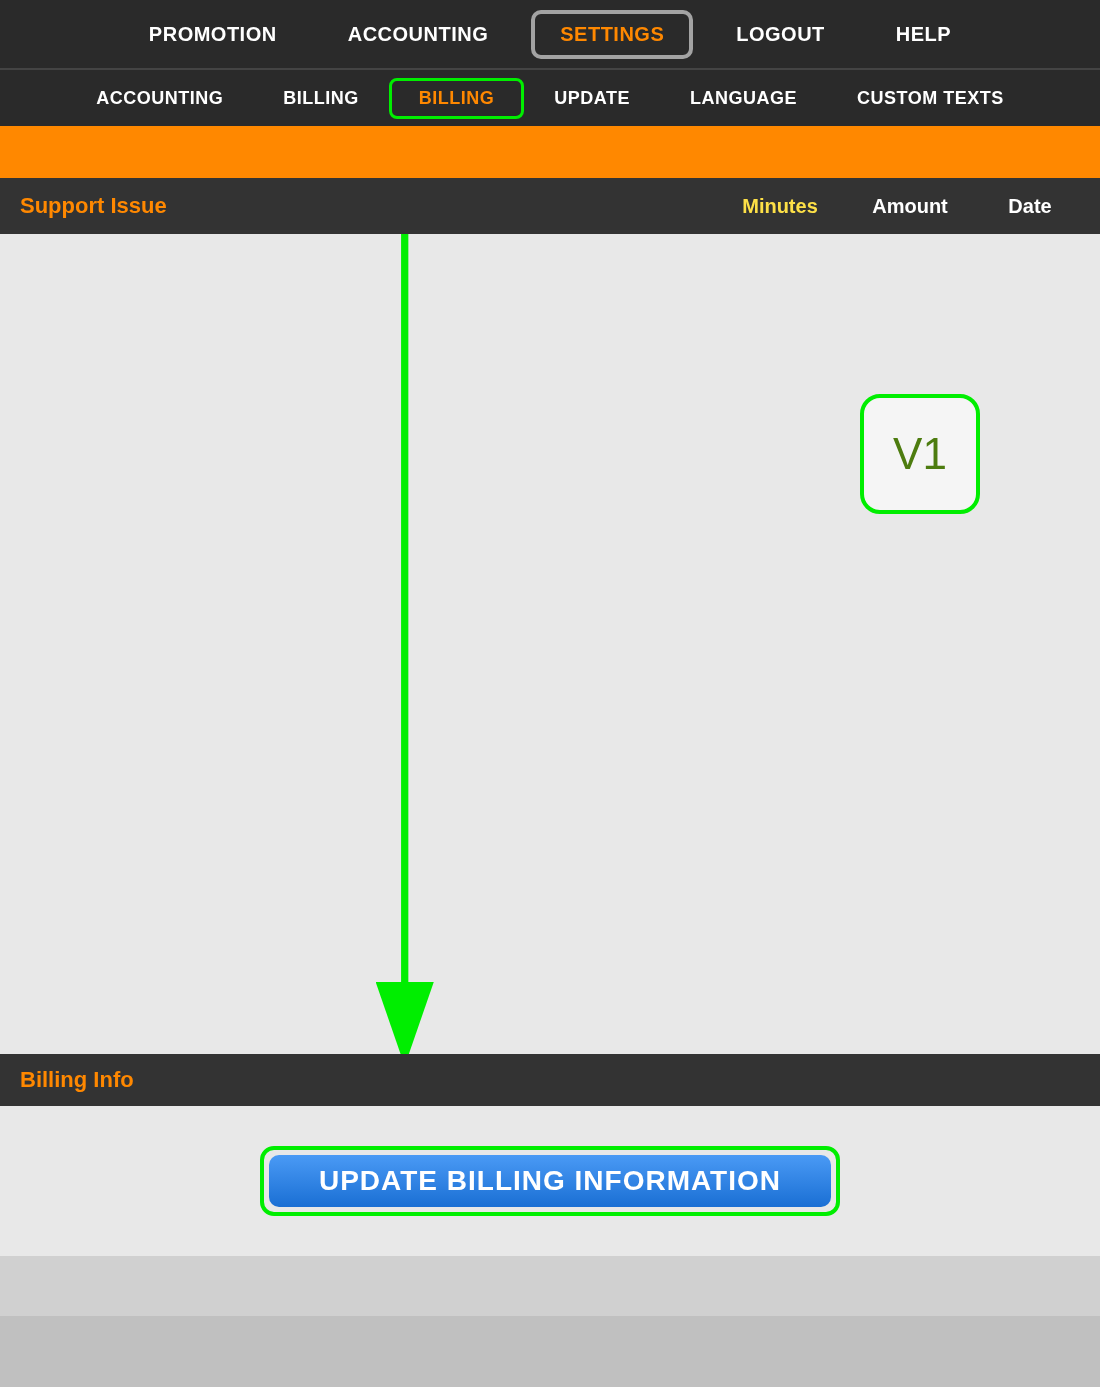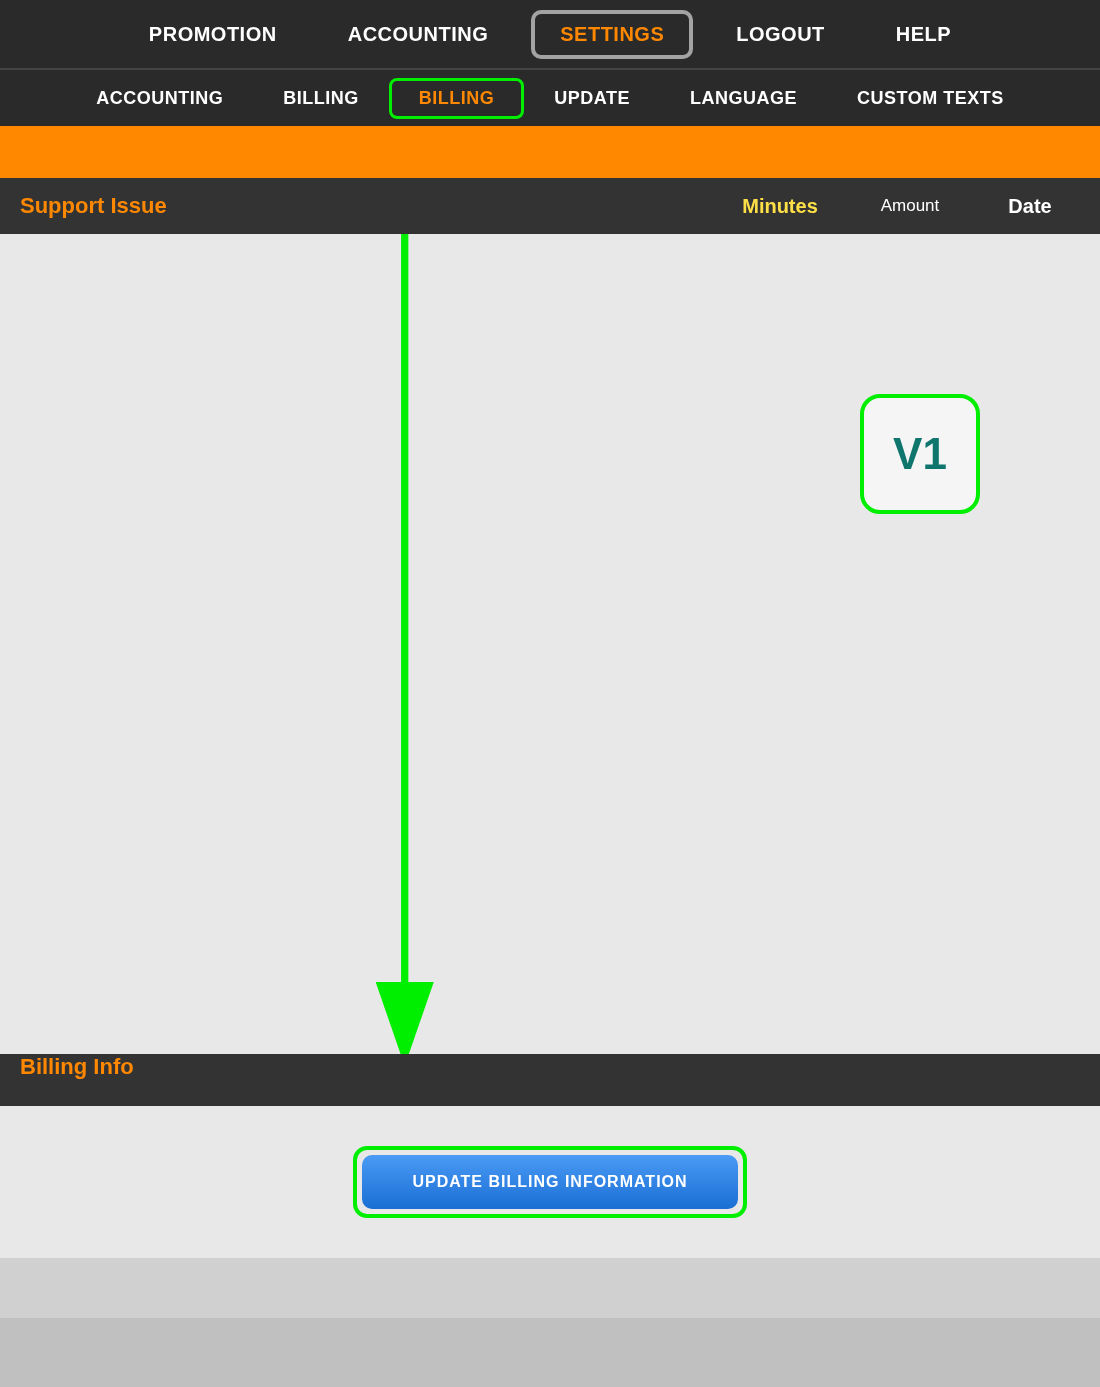--- a/index.html
+++ b/index.html
@@ -106,22 +106,22 @@
     .table-header .col-minutes {
       color: #fde047;
       font-weight: bold;
       font-size: 20px;
       width: 120px;
       text-align: center;
     }
 
     .table-header .col-amount {
       color: #ffffff;
-      font-weight: normal;
-      font-size: 17px;
+      font-weight: bold;
+      font-size: 20px;
       width: 140px;
       text-align: center;
     }
 
     .table-header .col-date {
       color: #ffffff;
       font-weight: bold;
       font-size: 20px;
       width: 100px;
       text-align: center;
@@ -144,39 +144,40 @@
       background: #f5f5f5;
       border: 4px solid #00ee00;
       border-radius: 20px;
       display: flex;
       align-items: center;
       justify-content: center;
     }
 
     .v1-text {
       font-size: 44px;
-      color: #0f766e;
-      font-weight: bold;
+      color: #4d7c0f;
+      font-weight: normal;
     }
 
     
     .arrow-container {
       position: absolute;
       top: 0;
       left: 0;
       width: 100%;
       height: 100%;
       pointer-events: none;
     }
 
     
     .billing-info-header {
       background: #333333;
       height: 52px;
       display: flex;
+      align-items: center;
       padding: 0 20px;
     }
 
     .billing-info-label {
       color: #ff8800;
       font-weight: bold;
       font-size: 22px;
     }
 
     
@@ -192,22 +193,22 @@
     .update-billing-btn-wrapper {
       border: 4px solid #00ee00;
       border-radius: 14px;
       padding: 5px;
     }
 
     .update-billing-btn {
       background: linear-gradient(180deg, #4a9af5 0%, #1a6fd4 100%);
       color: #ffffff;
       font-weight: bold;
-      font-size: 16px;
-      padding: 18px 50px;
+      font-size: 28px;
+      padding: 10px 50px;
       border: none;
       border-radius: 10px;
       cursor: pointer;
       letter-spacing: 1px;
       text-transform: uppercase;
     }
 
     
     .footer-area {
       background: #d0d0d0;

